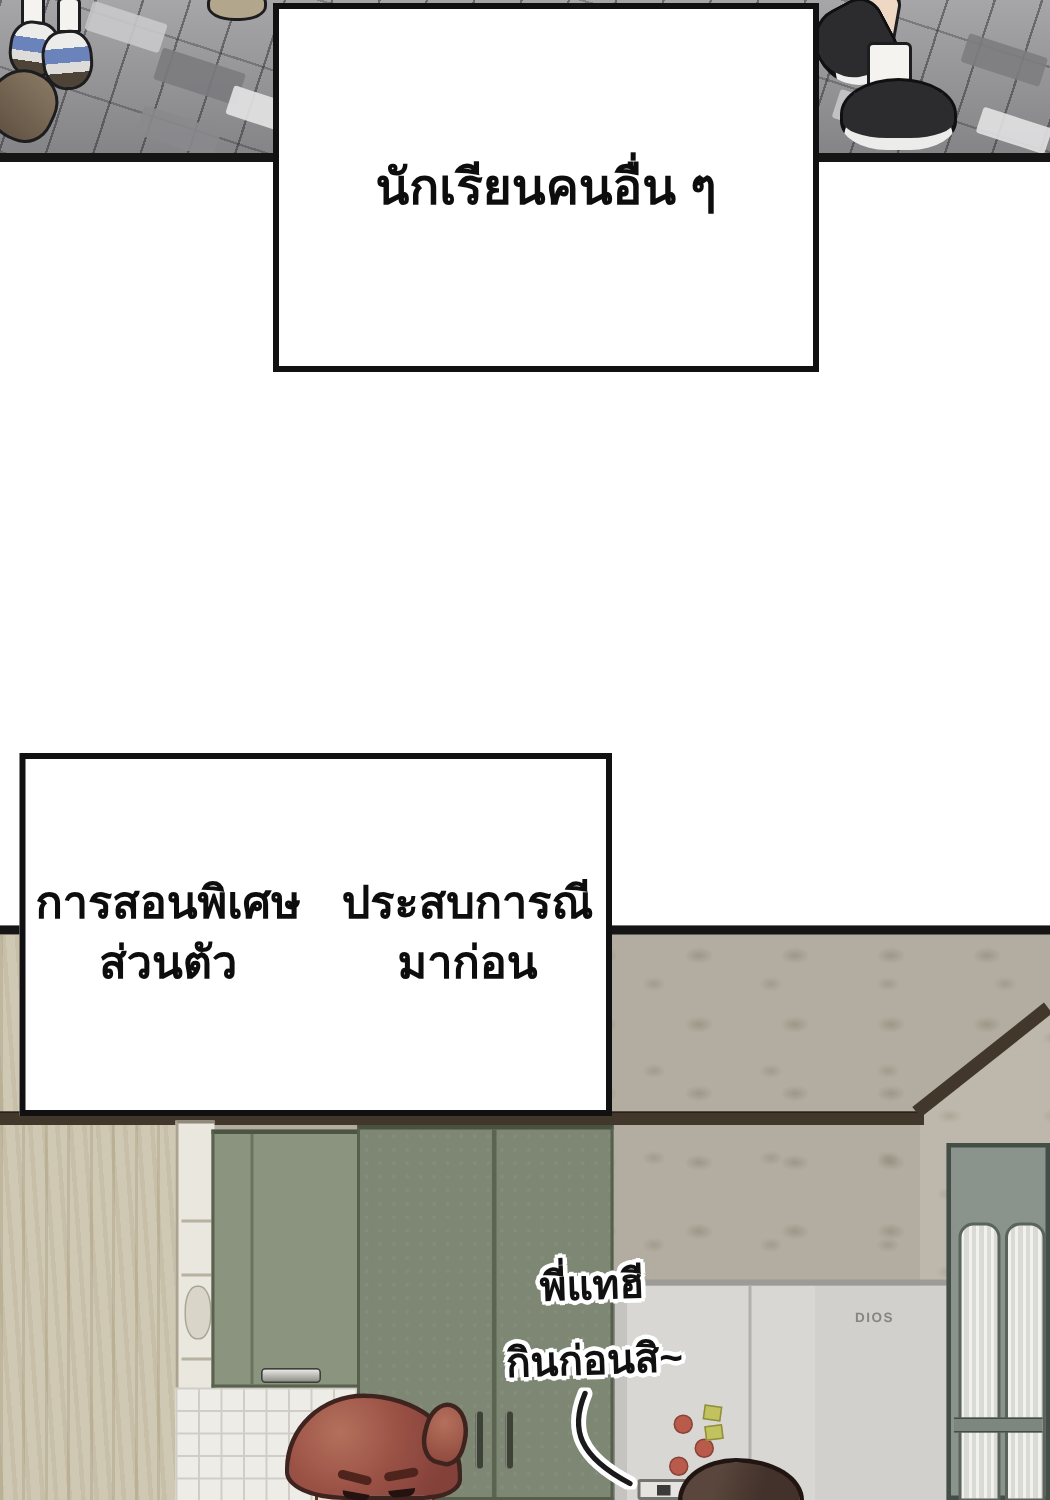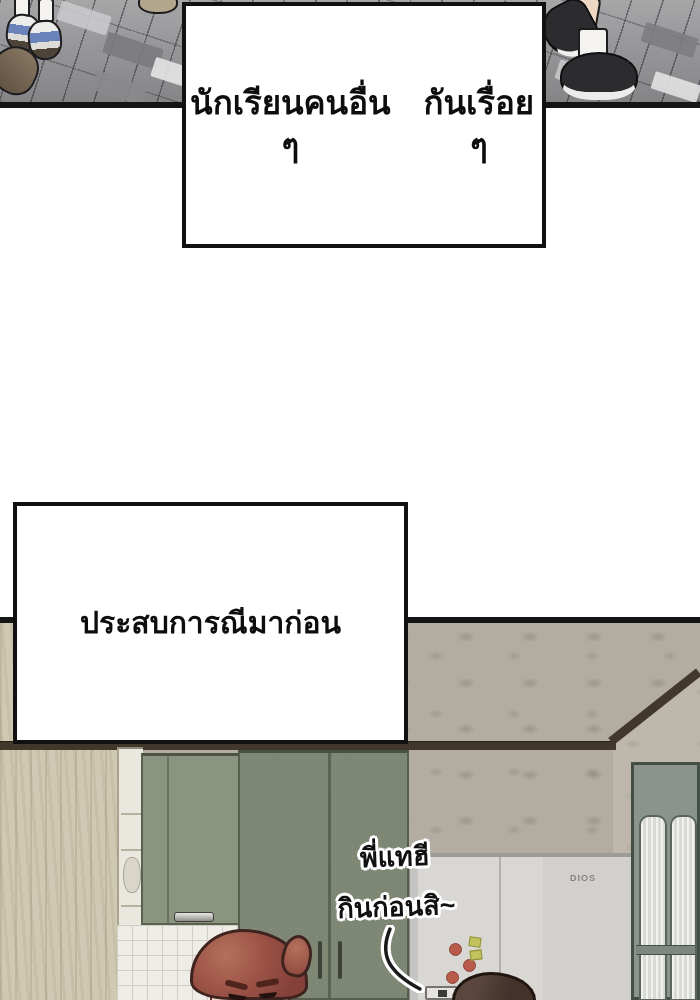--- a/index.html
+++ b/index.html
@@ -135,21 +135,20 @@
     <div class="abs outline" style="left:138px;top:-8px;width:40px;height:22px;border-radius:45%;background:#b2a68c;"></div>
 
     <div class="abs outline" style="left:570px;top:-6px;width:28px;height:48px;transform:rotate(10deg);background:#eed8c3;border-radius:8px;"></div>
     <div class="abs blackshoe" style="left:544px;top:2px;width:52px;height:56px;transform:rotate(-28deg);border-radius:45% 30% 35% 55%;border-bottom:6px solid #efefed;"></div>
     <div class="abs sock" style="left:578px;top:28px;width:30px;height:30px;"></div>
     <div class="abs blackshoe" style="left:560px;top:52px;width:78px;height:48px;border-radius:50% 50% 40% 40%;border-bottom:8px solid #ececea;"></div>
   </div>
 
   <div id="nbox1" class="abs nbox">
     <div>นักเรียนคนอื่น ๆ</div>
-    <div>กันเรื่อย ๆ</div>
   </div>
 
   <div id="panel-kitchen" class="abs">
     <div id="wall-right" class="abs"></div>
     <div id="wp-left" class="abs"></div>
     <div id="trim-h" class="abs"></div>
     <div id="trim-diag" class="abs"></div>
 
     <div id="shelf-unit" class="abs">
       <div class="shelf-line" style="top:64px;"></div>
@@ -204,16 +203,17 @@
       <div>พี่แทฮี</div>
       <div>กินก่อนสิ~</div>
     </div>
     <svg id="speech-tail" class="abs" viewBox="0 0 52 68">
       <path d="M14,4 C4,28 10,46 44,64" fill="none" stroke="#ffffff" stroke-width="10" stroke-linecap="round"></path>
       <path d="M14,4 C4,28 10,46 44,64" fill="none" stroke="#1a1a1a" stroke-width="3.5" stroke-linecap="round"></path>
     </svg>
   </div>
 
   <div id="nbox2" class="abs nbox">
+    <div>การสอนพิเศษส่วนตัว</div>
     <div>ประสบการณีมาก่อน</div>
   </div>
 
 </div>
 
 </body></html>

